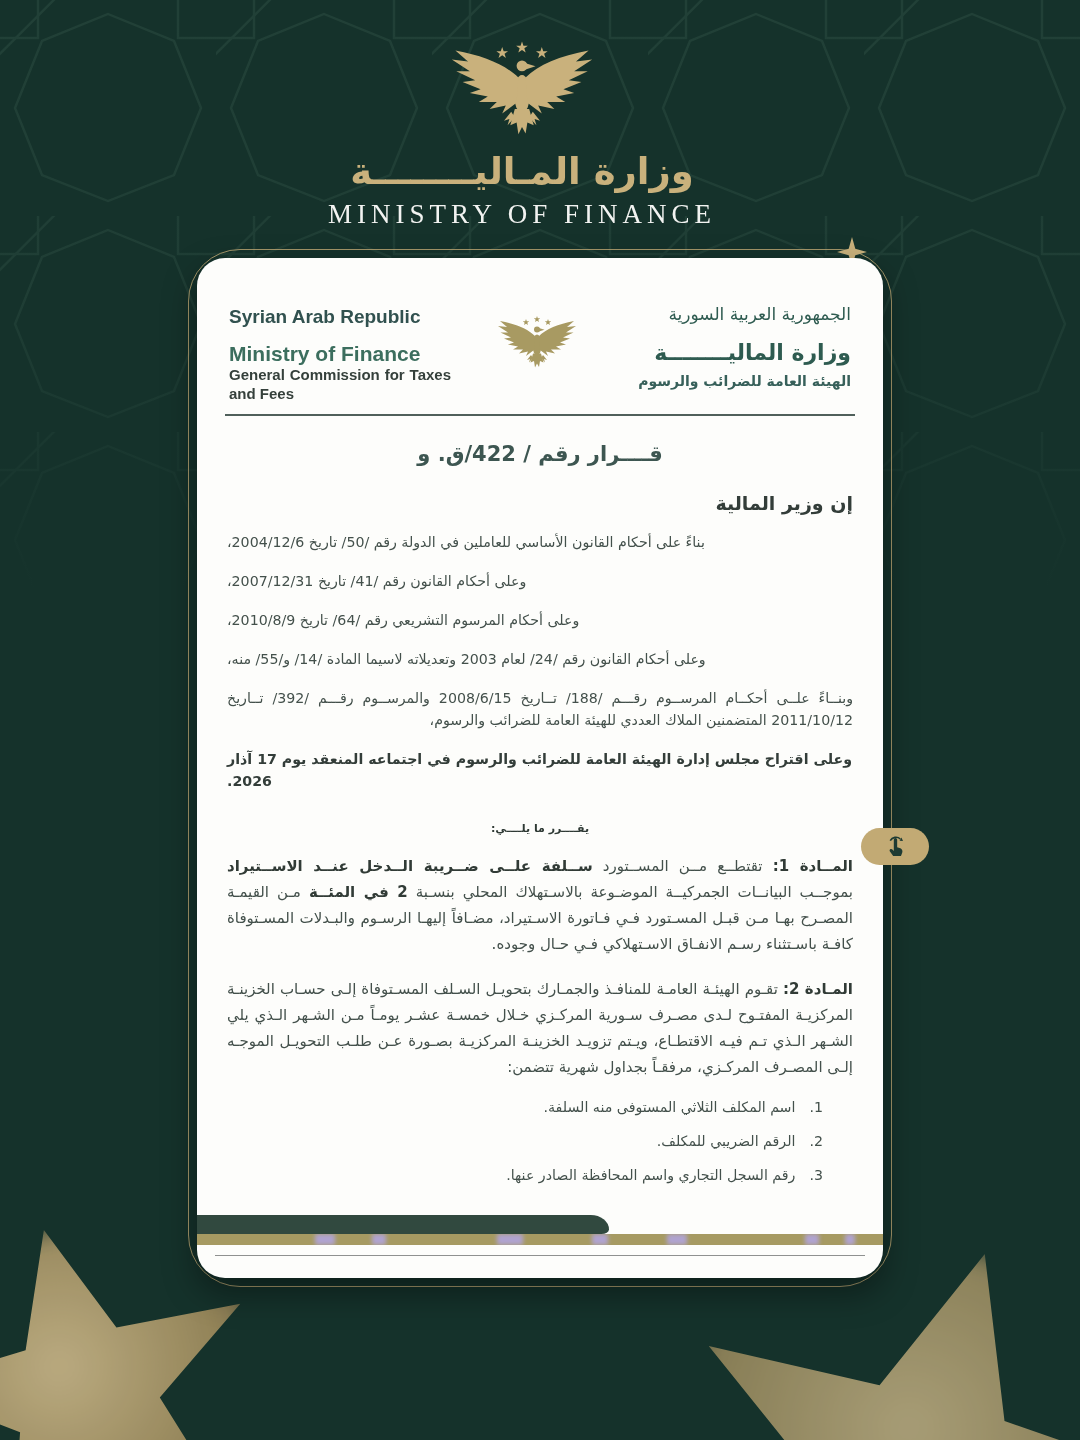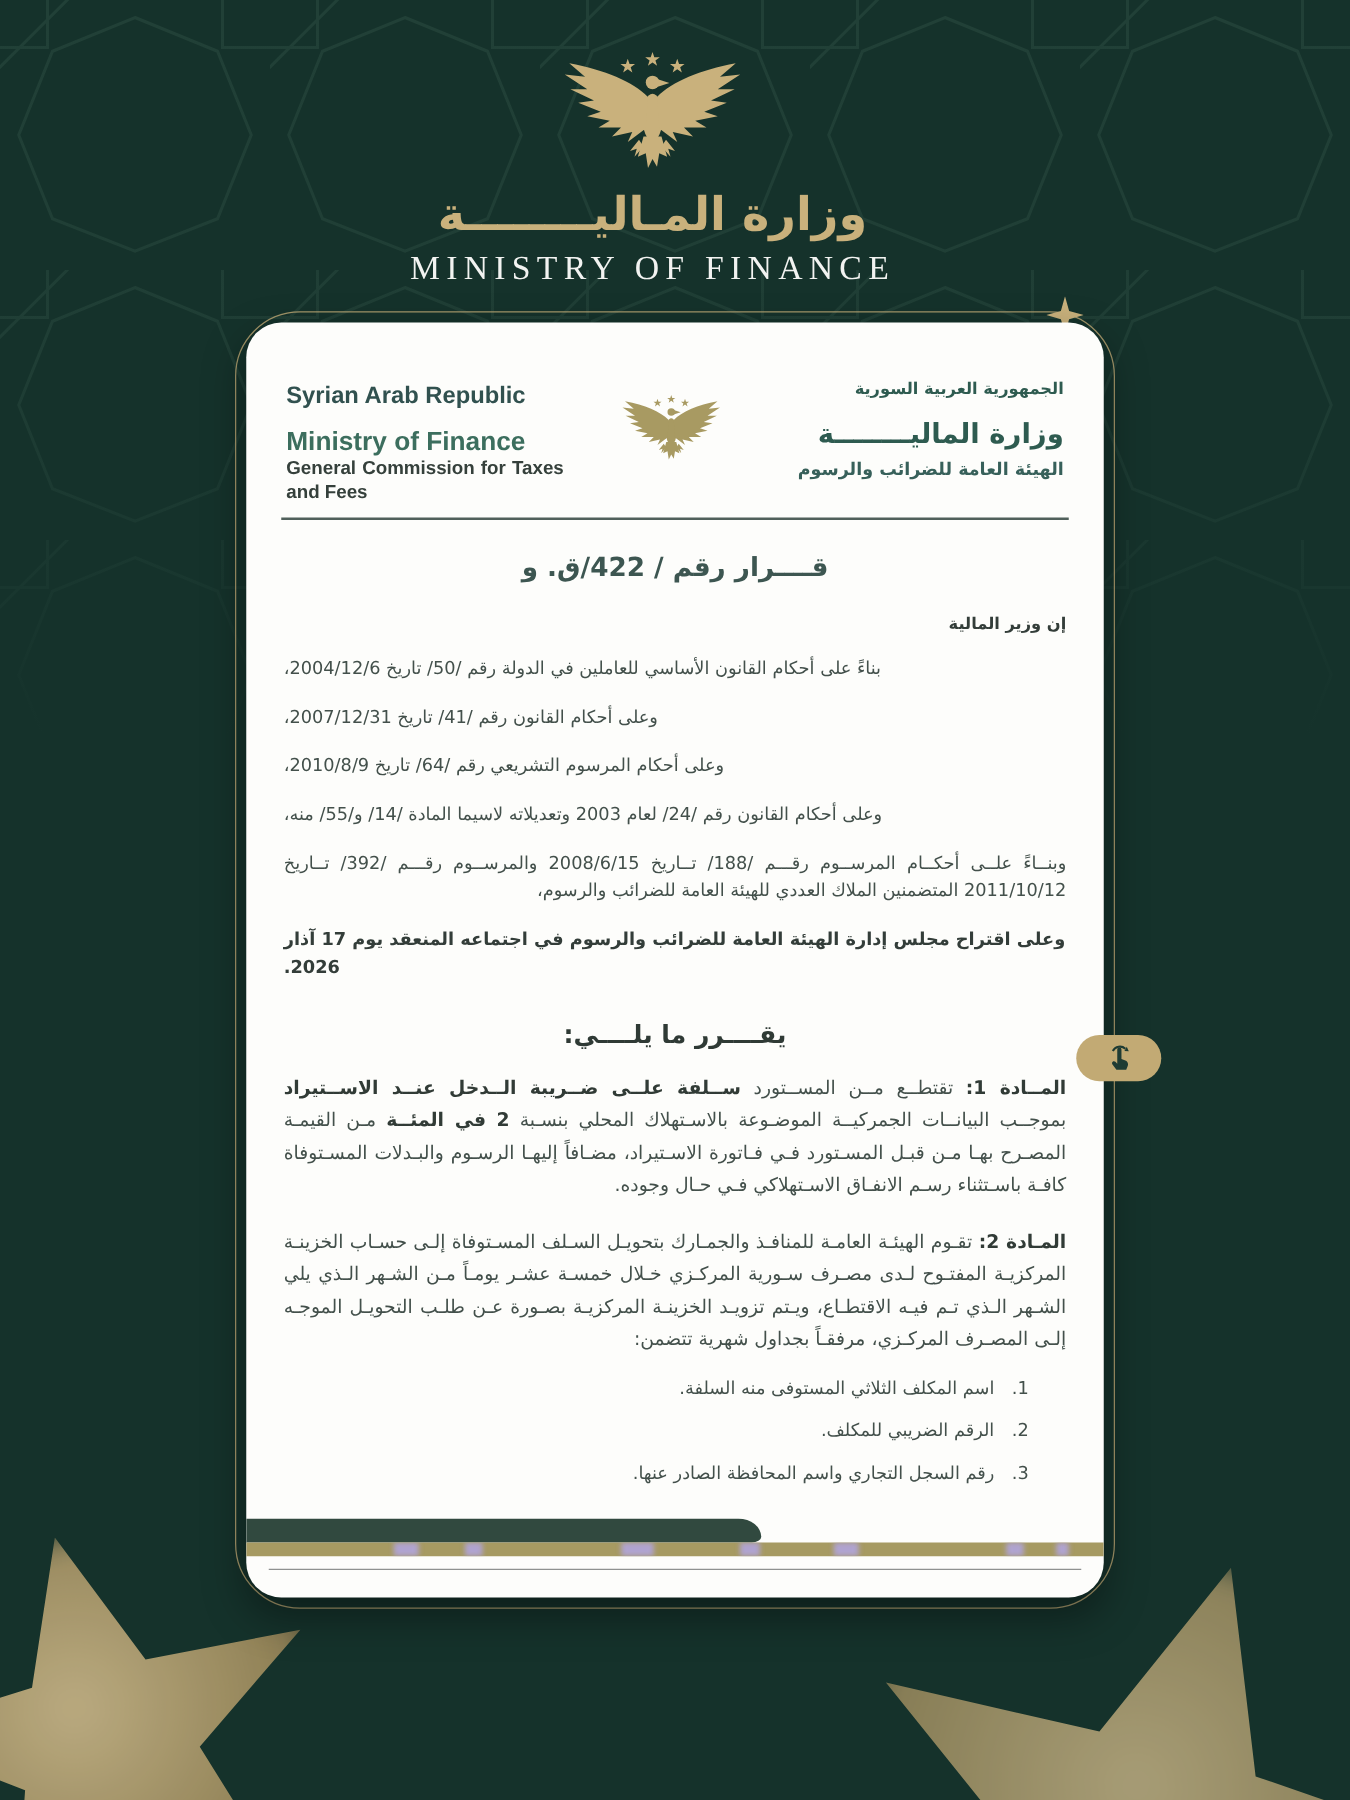--- a/index.html
+++ b/index.html
@@ -74,36 +74,36 @@
   }
 
   
   .doc-header { display:flex; align-items:flex-start; justify-content:space-between; padding:0 2px; }
   .hdr-en { width:222px; font-family:"Liberation Sans", sans-serif; padding-top:8px; }
   .hdr-en-l1 { font-size:19px; font-weight:bold; color:#31514f; }
   .hdr-en-l2 { font-size:21px; font-weight:bold; color:#3c6e5e; margin-top:14px; }
   .hdr-en-l3 { font-size:15px; font-weight:bold; color:#35403b; line-height:1.25; text-align:justify; }
   .hdr-eagle { padding-top:0; }
   .hdr-ar { width:228px; direction:rtl; text-align:right; color:#2e5b50; padding-top:6px; }
-  .hdr-ar-l1 { font-size:13px; font-weight:bold; }
+  .hdr-ar-l1 { font-size:17px; font-weight:normal; }
   .hdr-ar-l2 { font-size:22px; font-weight:bold; margin-top:16px; }
   .hdr-ar-l3 { font-size:14px; font-weight:bold; margin-top:8px; color:#37605a; }
   .hdr-rule { border-top:2px solid #50605b; margin:10px -2px 0; }
 
   
   .decree { direction:rtl; }
   .doc-title {
     text-align:center; font-size:21px; font-weight:bold; color:#3d5651;
     margin-top:26px;
   }
-  .salutation { font-size:13px; font-weight:bold; color:#333d39; margin-top:26px; text-align:right; }
+  .salutation { font-size:19px; font-weight:bold; color:#333d39; margin-top:26px; text-align:right; }
   .p-line { font-size:14.2px; color:#43504b; margin-top:17px; line-height:1.55; text-align:left; }
   .p-just { text-align:justify; }
   .p-bold { font-weight:bold; color:#333d39; }
-  .decides { text-align:center; font-size:20px; font-weight:bold; color:#2f3a35; margin-top:30px; }
+  .decides { text-align:center; font-size:11px; font-weight:bold; color:#2f3a35; margin-top:30px; }
   .article { font-size:15px; color:#43504b; margin-top:18px; line-height:1.75; text-align:justify; }
   .article .b { font-weight:bold; color:#313b36; }
   .num-list { margin-top:14px; }
   .num-item { display:flex; gap:14px; font-size:14.2px; color:#43504b; margin-top:18px; padding-right:30px; }
   .num-item .num { color:#43504b; }
 
   
   .card-footer { position:absolute; left:0; right:0; bottom:22px; }
   .band-green {
     width:412px; height:19px; background:#31493f;

